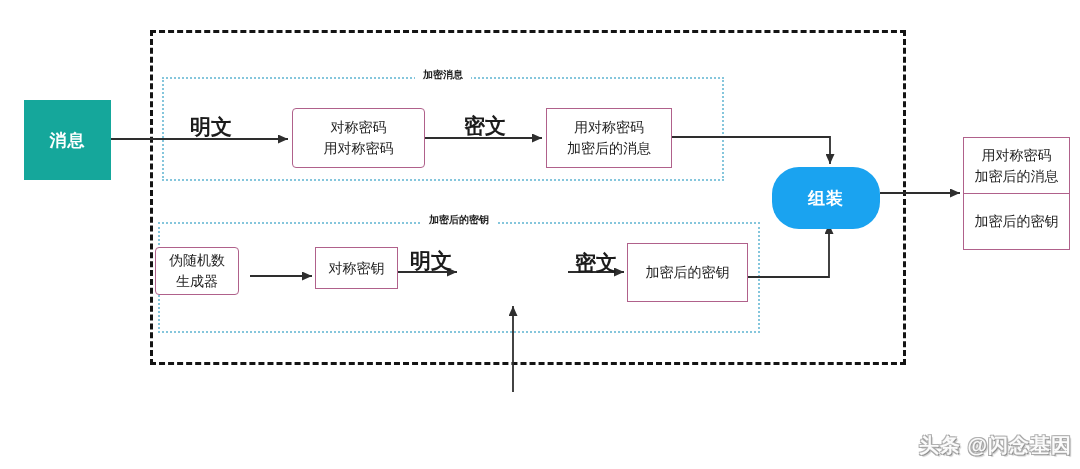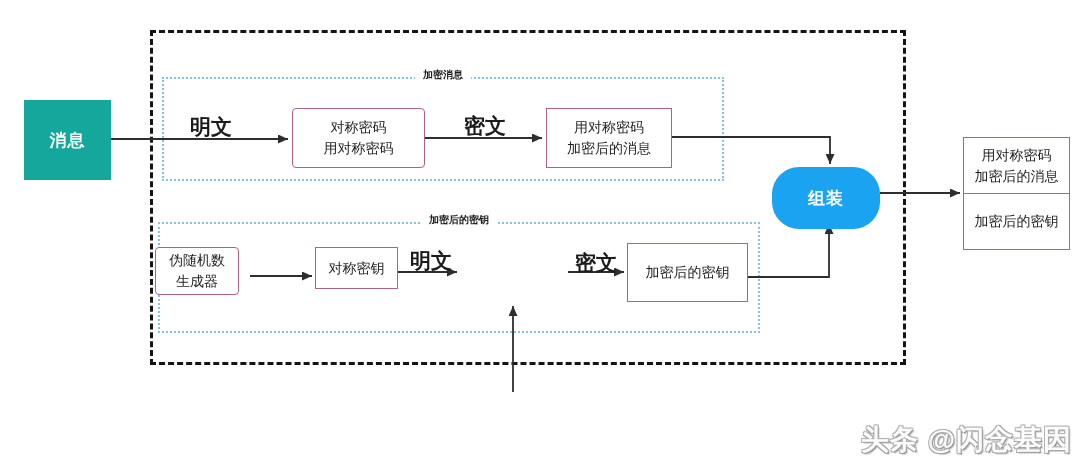--- a/index.html
+++ b/index.html
@@ -42,21 +42,21 @@
     position:absolute;z-index:3;border:1.6px solid var(--node-border,#b0618b);
     background:#ffffff;display:flex;flex-direction:column;box-sizing:border-box;
   }
   .stack .cell{
     flex:1;display:flex;flex-direction:column;align-items:center;justify-content:center;
     font-size:14px;line-height:21px;color:#1f1f1f;text-align:center;white-space:nowrap;
   }
   .stack .cell-top{border-bottom:1.6px solid var(--node-border,#b0618b);}
   .watermark{
     position:absolute;right:8px;bottom:10px;z-index:4;
-    font-size:28px;font-weight:bold;letter-spacing:1px;
+    font-size:20px;font-weight:bold;letter-spacing:1px;
     color:#fbfbfb;
     text-shadow:-1px -1px 0 #b3b3b3,1px -1px 0 #a8a8a8,-1px 1px 0 #a8a8a8,
                 1px 1px 0 #8f8f8f,2px 2px 1px #cfcfcf;
   }
 </style>
 </head>
 <body>
 
 <div class="canvas">
 

